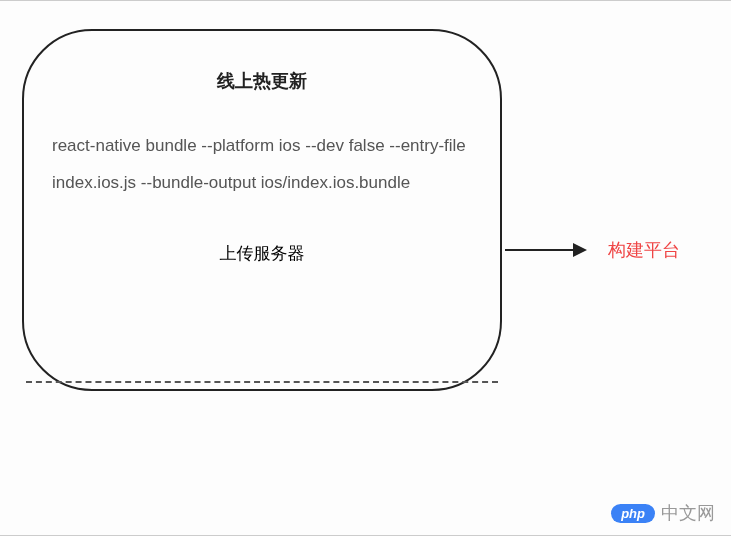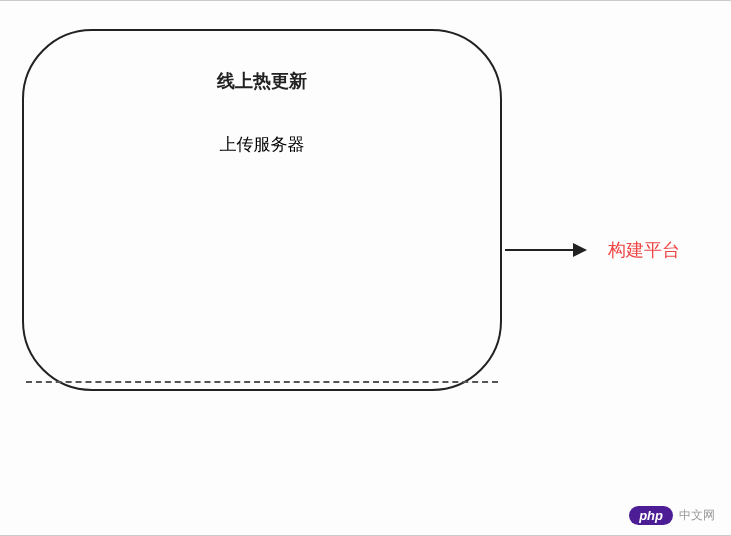--- a/index.html
+++ b/index.html
@@ -87,39 +87,40 @@
     }
     .watermark {
       position: absolute;
       right: 16px;
       bottom: 10px;
       display: flex;
       align-items: center;
       gap: 6px;
     }
     .watermark-pill {
-      background: #4c1d95;
+      background: #3b82f6;
       color: #fff;
       font-size: 13px;
       font-weight: bold;
       font-style: italic;
       padding: 2px 10px;
       border-radius: 10px;
       font-family: Arial, sans-serif;
     }
     .watermark-text {
       color: #999;
-      font-size: 12px;
+      font-size: 18px;
     }
   </style>
 </head>
 <body>
 
 <div class="diagram-box">
   <div class="title">线上热更新</div>
+  <div class="command-block">react-native bundle --platform ios --dev false --entry-file index.ios.js --bundle-output ios/index.ios.bundle</div>
   <div class="upload-label">上传服务器</div>
   <div class="dashed-divider"></div>
 </div>
 
 <div class="arrow"></div>
 <div class="platform-label">构建平台</div>
 
 <div class="watermark">
   <span class="watermark-pill">php</span>
   <span class="watermark-text">中文网</span>

